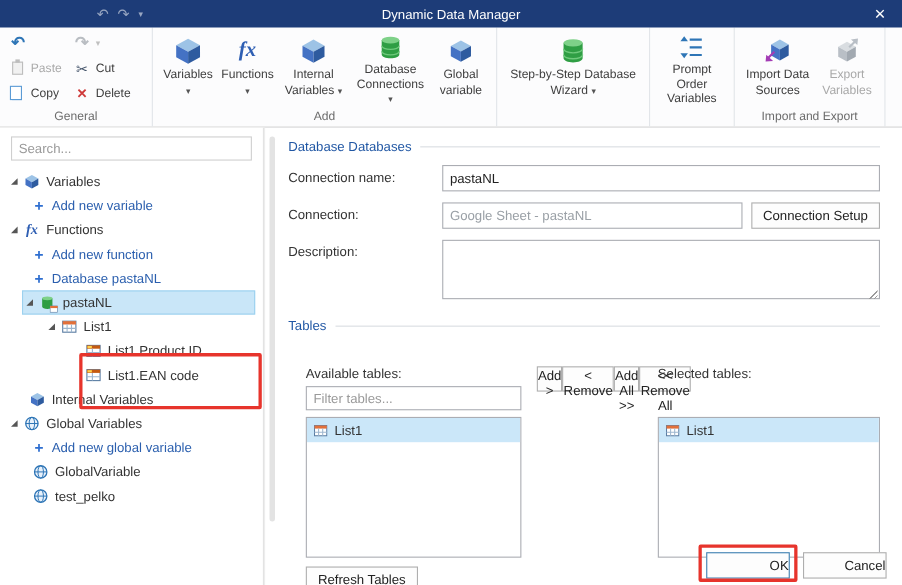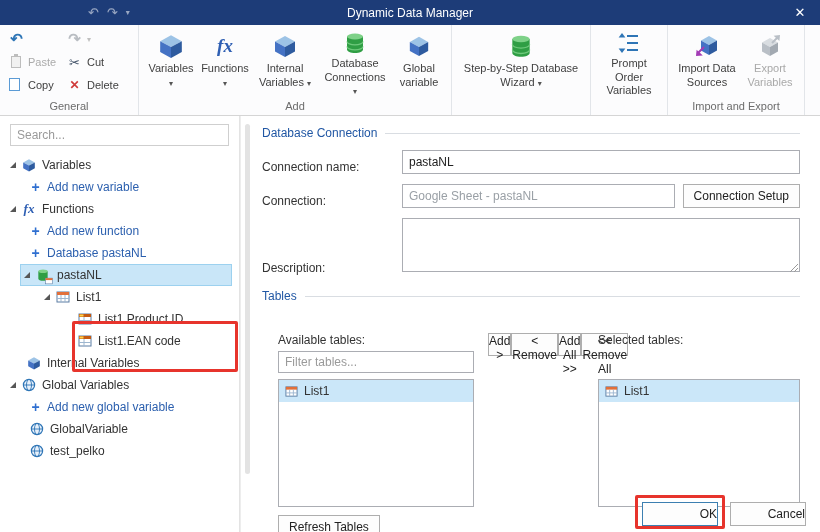--- a/index.html
+++ b/index.html
@@ -56,21 +56,21 @@
   .dbtbl{position:relative;width:15px;height:15px;flex:none}
   .dbtbl .ov{position:absolute;right:-2px;bottom:-2px}
 
   .gutter{width:14px;position:relative;border-left:1px solid #ededed}
   .gthumb{position:absolute;left:4px;top:8px;width:5px;height:350px;background:#e3e3e3;border-radius:3px}
 
   
   .main{flex:1;padding:10px 20px 0 8px;position:relative}
   .sect{display:flex;align-items:center;gap:8px;color:#2157a4;font-size:12px;margin-bottom:4px}
   .sect .line{flex:1;height:1px;background:#d9dde2}
-  .frow{display:flex;align-items:flex-end;margin-top:10px}
+  .frow{display:flex;align-items:flex-start;margin-top:10px}
   .flabel{width:140px;padding-top:4px;color:#333;flex:none}
   .tin{flex:1;height:24px;border:1px solid #abadb3;padding:0 6px;font-size:12px;color:#222;font-family:"Liberation Sans",sans-serif;background:#fff}
   .tin.ghost{color:#9aa0a6}
   .tawrap{flex:1;position:relative}
   .ta{width:100%;height:54px;border:1px solid #abadb3;resize:none;font-family:"Liberation Sans",sans-serif;font-size:12px;padding:3px 6px}
   .grip{position:absolute;right:2px;bottom:3px;width:10px;height:10px;background:repeating-linear-gradient(135deg,transparent 0 2px,#9a9a9a 2px 3px);clip-path:polygon(100% 0,100% 100%,0 100%)}
   .btn{height:24px;border:1px solid #aeaeae;background:#fdfdfd;padding:0 10px;font-size:12px;color:#222}
   .setupbtn{margin-left:8px;flex:none}
   .tables{margin-top:30px;padding-left:16px}
   .tcols{display:flex}
@@ -396,21 +396,21 @@
     </div>
   </div>
 
   <div class="gutter">
     <div class="gthumb"></div>
   </div>
 
   <div class="main">
 
     <div class="sect">
-      <span>Database Connection</span>
+      <span>Database Databases</span>
       <span class="line"></span>
     </div>
 
     <div class="frow">
       <span class="flabel">Connection name:</span>
       <input class="tin" value="pastaNL" style="">
     </div>
 
     <div class="frow">
       <span class="flabel">Connection:</span>

